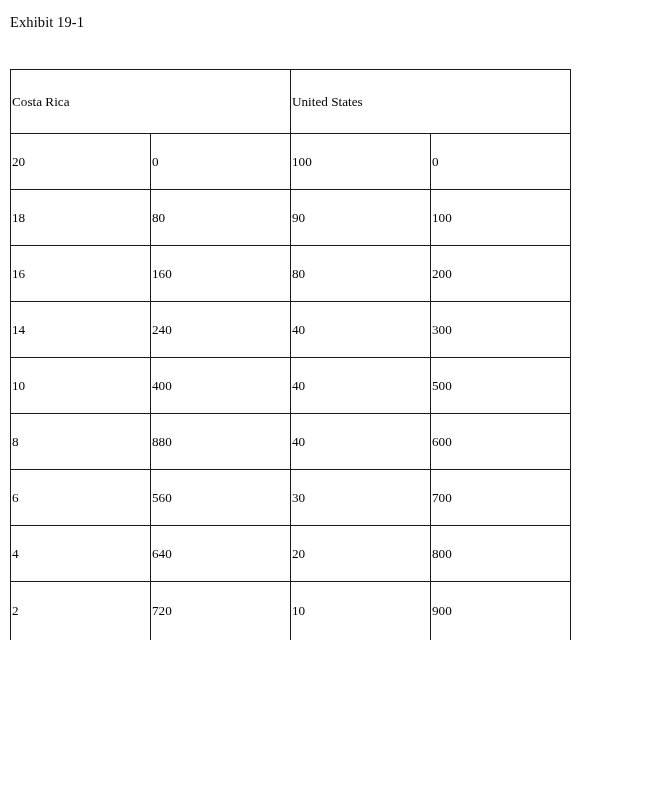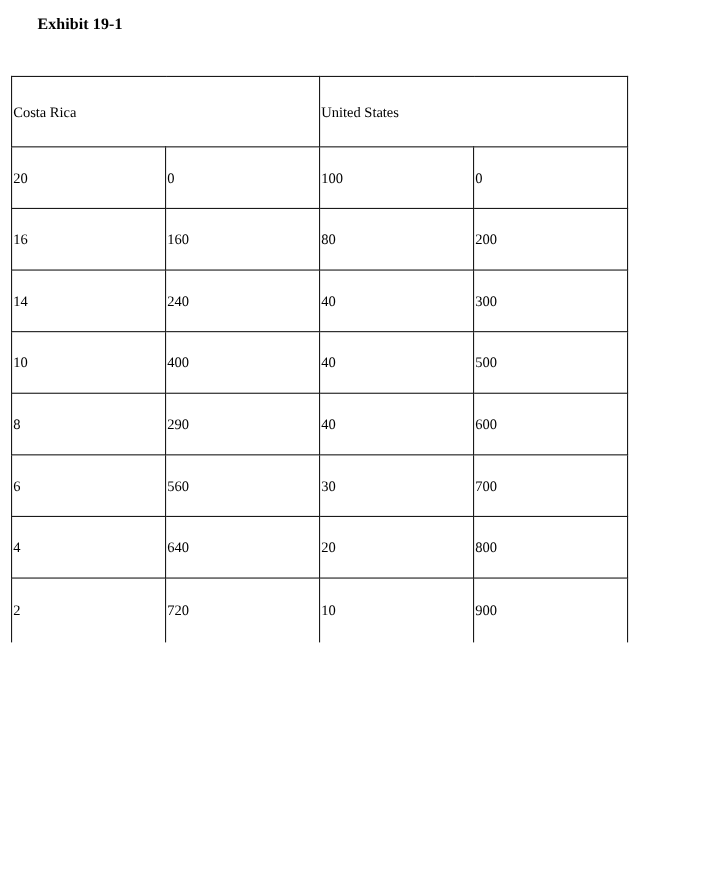--- a/index.html
+++ b/index.html
@@ -20,25 +20,24 @@
     left: 0;
     top: 0;
     width: 650px;
     height: 792px;
   }
   .exhibit-title {
     position: absolute;
     left: 10px;
     top: 13px;
     font-size: 14.5px;
-    font-weight: bold;
+    font-weight: normal;
     letter-spacing: 0.1px;
     line-height: 18px;
     white-space: nowrap;
-    margin-left: 24px;
   }
   .table-wrap {
     position: absolute;
     left: 10px;
     top: 69px;
     width: 561px;
   }
   table.exhibit-table {
     border-collapse: collapse;
     table-layout: fixed;
@@ -104,20 +103,34 @@
               <span class="cell-text">0</span>
             </td>
           <td class="c3">
               <span class="cell-text">100</span>
             </td>
           <td class="c4">
               <span class="cell-text">0</span>
             </td>
         </tr>
 
+        <tr>
+          <td class="c1">
+              <span class="cell-text">18</span>
+            </td>
+          <td class="c2">
+              <span class="cell-text">80</span>
+            </td>
+          <td class="c3">
+              <span class="cell-text">90</span>
+            </td>
+          <td class="c4">
+              <span class="cell-text">100</span>
+            </td>
+        </tr>
 
         <tr>
           <td class="c1">
               <span class="cell-text">16</span>
             </td>
           <td class="c2">
               <span class="cell-text">160</span>
             </td>
           <td class="c3">
               <span class="cell-text">80</span>
@@ -156,21 +169,21 @@
           <td class="c4">
               <span class="cell-text">500</span>
             </td>
         </tr>
 
         <tr>
           <td class="c1">
               <span class="cell-text">8</span>
             </td>
           <td class="c2">
-              <span class="cell-text">290</span>
+              <span class="cell-text">880</span>
             </td>
           <td class="c3">
               <span class="cell-text">40</span>
             </td>
           <td class="c4">
               <span class="cell-text">600</span>
             </td>
         </tr>
 
         <tr>

